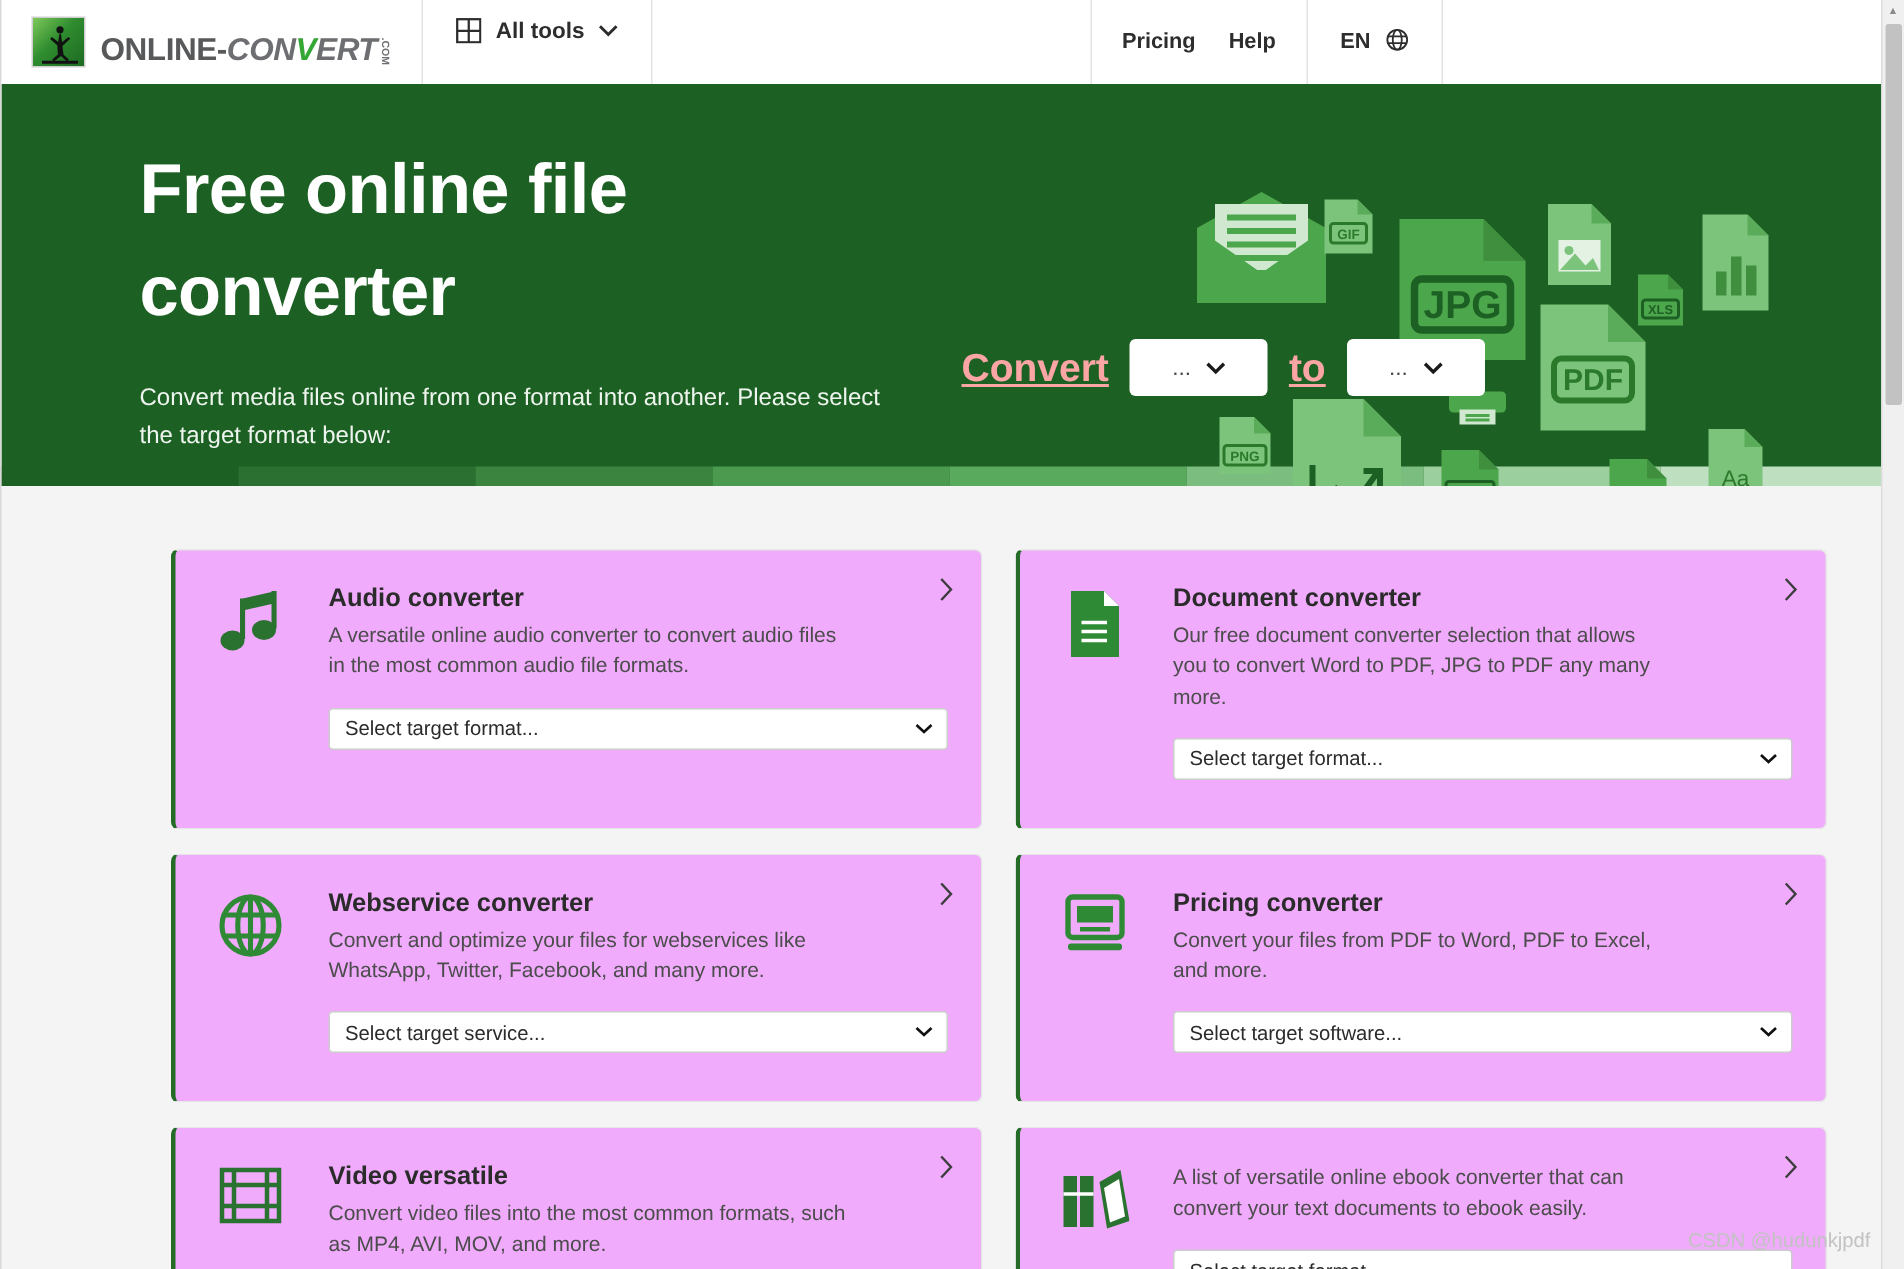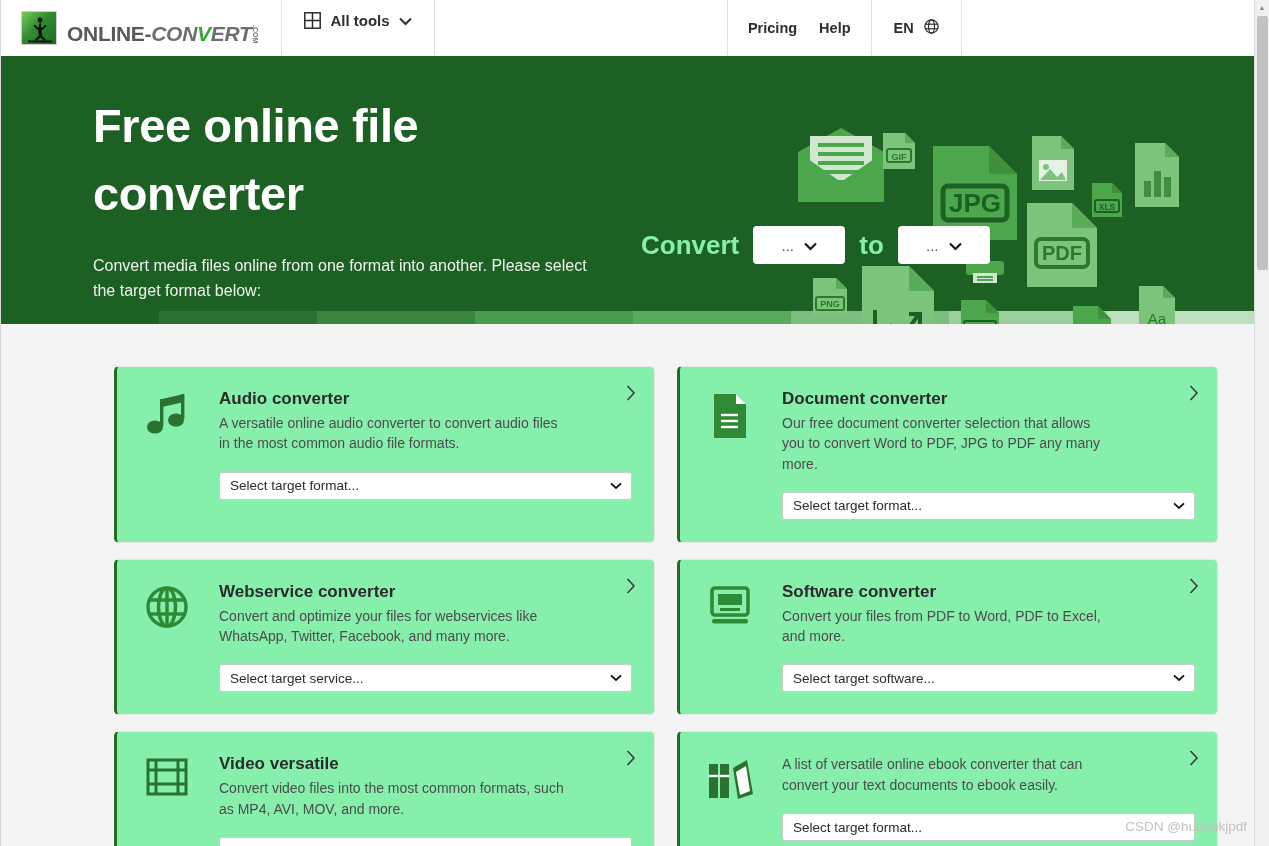--- a/index.html
+++ b/index.html
@@ -111,21 +111,21 @@
     line-height: 1.55;
     max-width: 520px;
   }
   .convert-row {
     position: absolute;
     left: 640px; top: 170px;
     display: flex; align-items: center; gap: 14px;
     z-index: 5;
   }
   .convert-label {
-    color: #86efac; font-size: 26px; font-weight: bold;
+    color: #fca5a5; font-size: 26px; font-weight: bold; text-decoration: underline;
   }
   .mini-select {
     width: 92px; height: 38px;
     background: #ffffff;
     border-radius: 4px;
     display: flex; align-items: center; justify-content: center; gap: 10px;
     font-size: 15px; color: #4a4a4a;
     cursor: pointer;
   }
   .mini-select .chev { color: #1a1a1a; font-weight: bold; }
@@ -141,25 +141,25 @@
 
   
   .cards {
     padding: 42px 110px 0 113px;
     display: grid;
     grid-template-columns: 1fr 1fr;
     gap: 16px 22px;
   }
   .card {
     position: relative;
-    background: #86efac;
+    background: #f0abfc;
     border: 1px solid #e6e6e6;
     border-left: 3px solid #256b28;
     border-radius: 5px;
-    padding: 22px 22px 22px 24px;
+    padding: 22px 22px 32px 24px;
     display: flex;
     gap: 26px;
     min-height: 110px;
     cursor: pointer;
   }
   .card-icon {
     width: 52px; flex: none;
     display: flex; align-items: flex-start; justify-content: center;
     padding-top: 4px;
     color: #2f7d32;
@@ -525,21 +525,21 @@
     <div class="card">
       <div class="card-icon">
         <svg width="42" height="40" viewBox="0 0 42 40">
           <rect x="3" y="2" width="36" height="27" rx="3" fill="none" stroke="#2f8a35" stroke-width="3.6"></rect>
           <rect x="9" y="8" width="24" height="11" fill="#2f8a35"></rect>
           <rect x="11" y="22" width="20" height="3" fill="#2f8a35"></rect>
           <rect x="3" y="33" width="36" height="4.5" rx="2" fill="#2f8a35"></rect>
         </svg>
       </div>
       <div class="card-body">
-        <div class="card-title">Software converter</div>
+        <div class="card-title">Pricing converter</div>
         <div class="card-desc">Convert your files from PDF to Word, PDF to Excel, and more.</div>
         <div class="card-select">
           <span>Select target software...</span>
           <span class="chev">
             <svg width="12" height="8" viewBox="0 0 12 8">
                   <path d="M1 1.3 L6 6 L11 1.3" fill="none" stroke="#111" stroke-width="1.8"></path>
                 </svg>
           </span>
         </div>
       </div>

